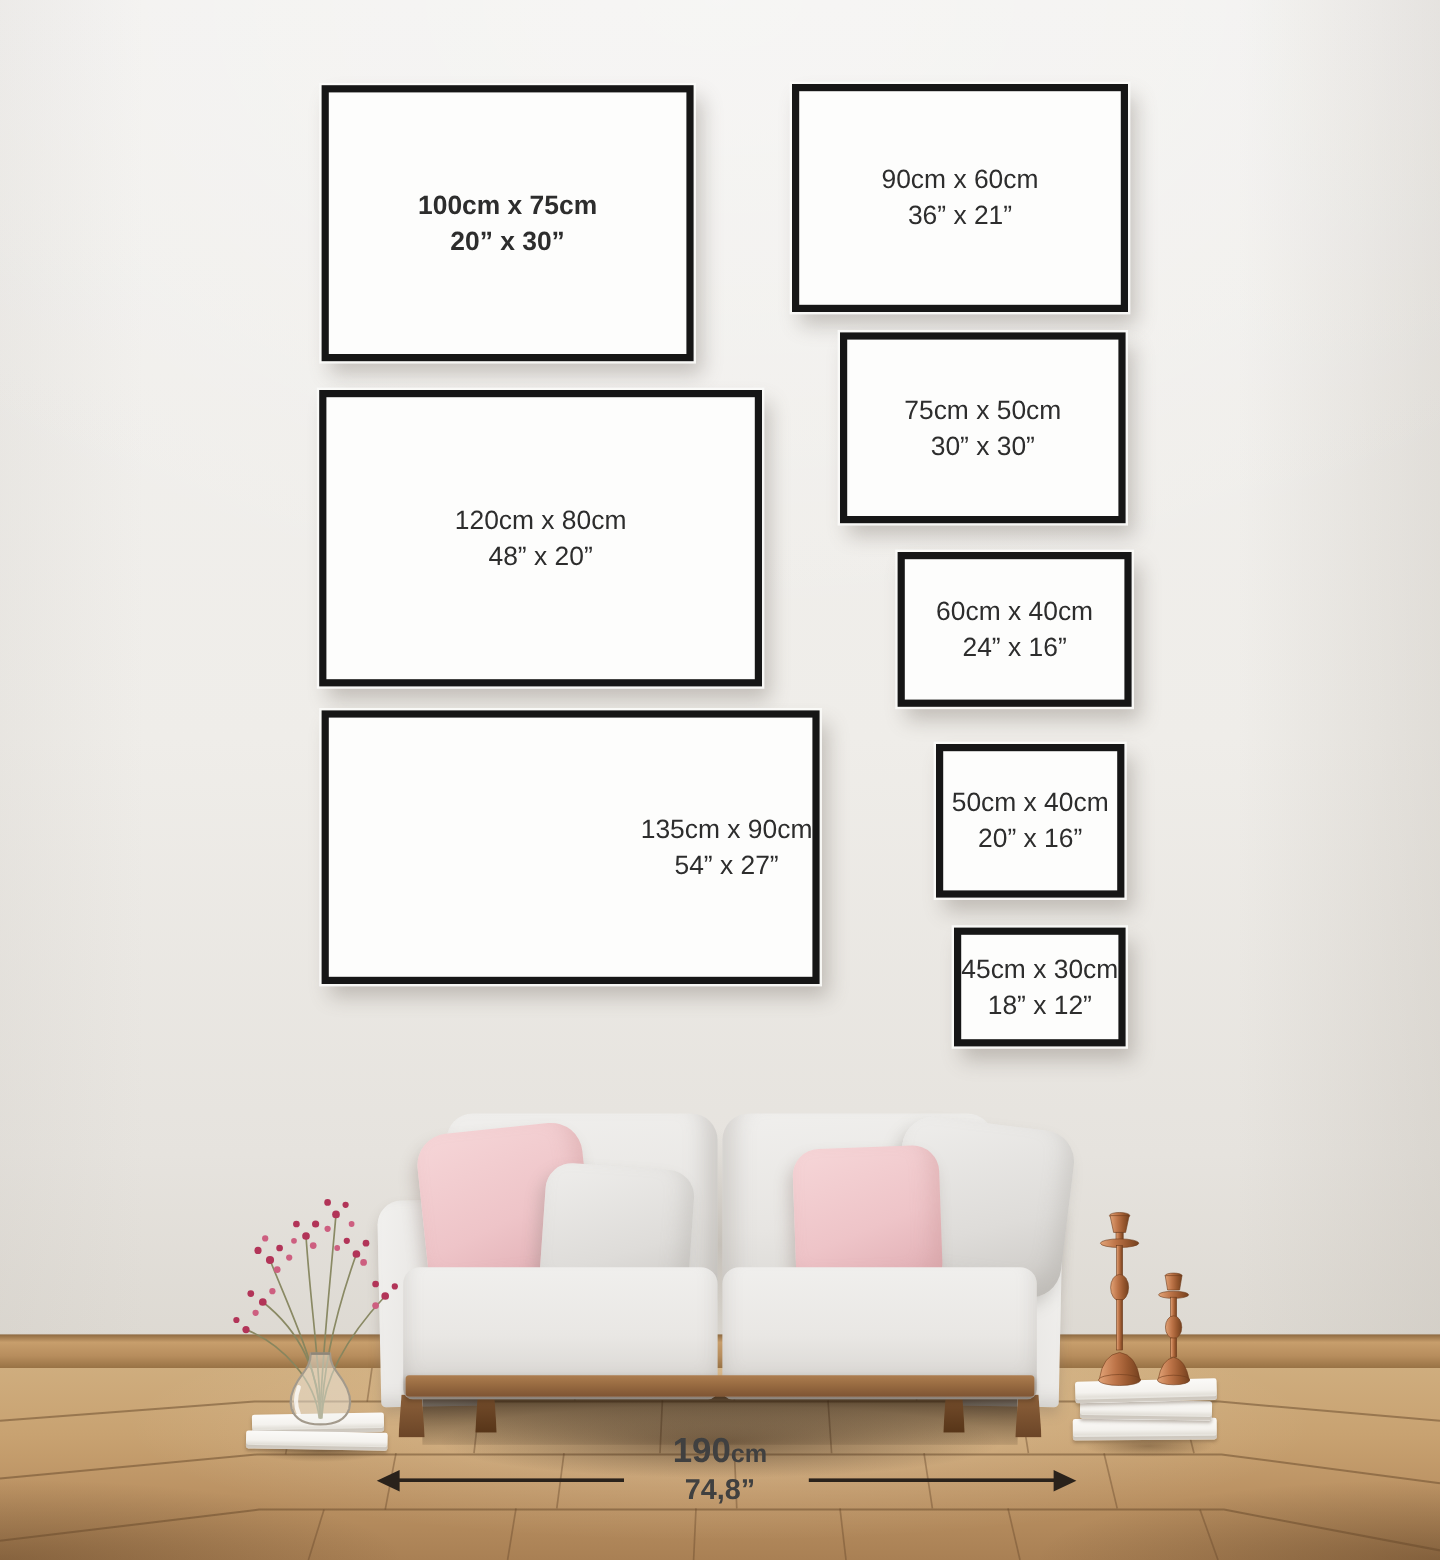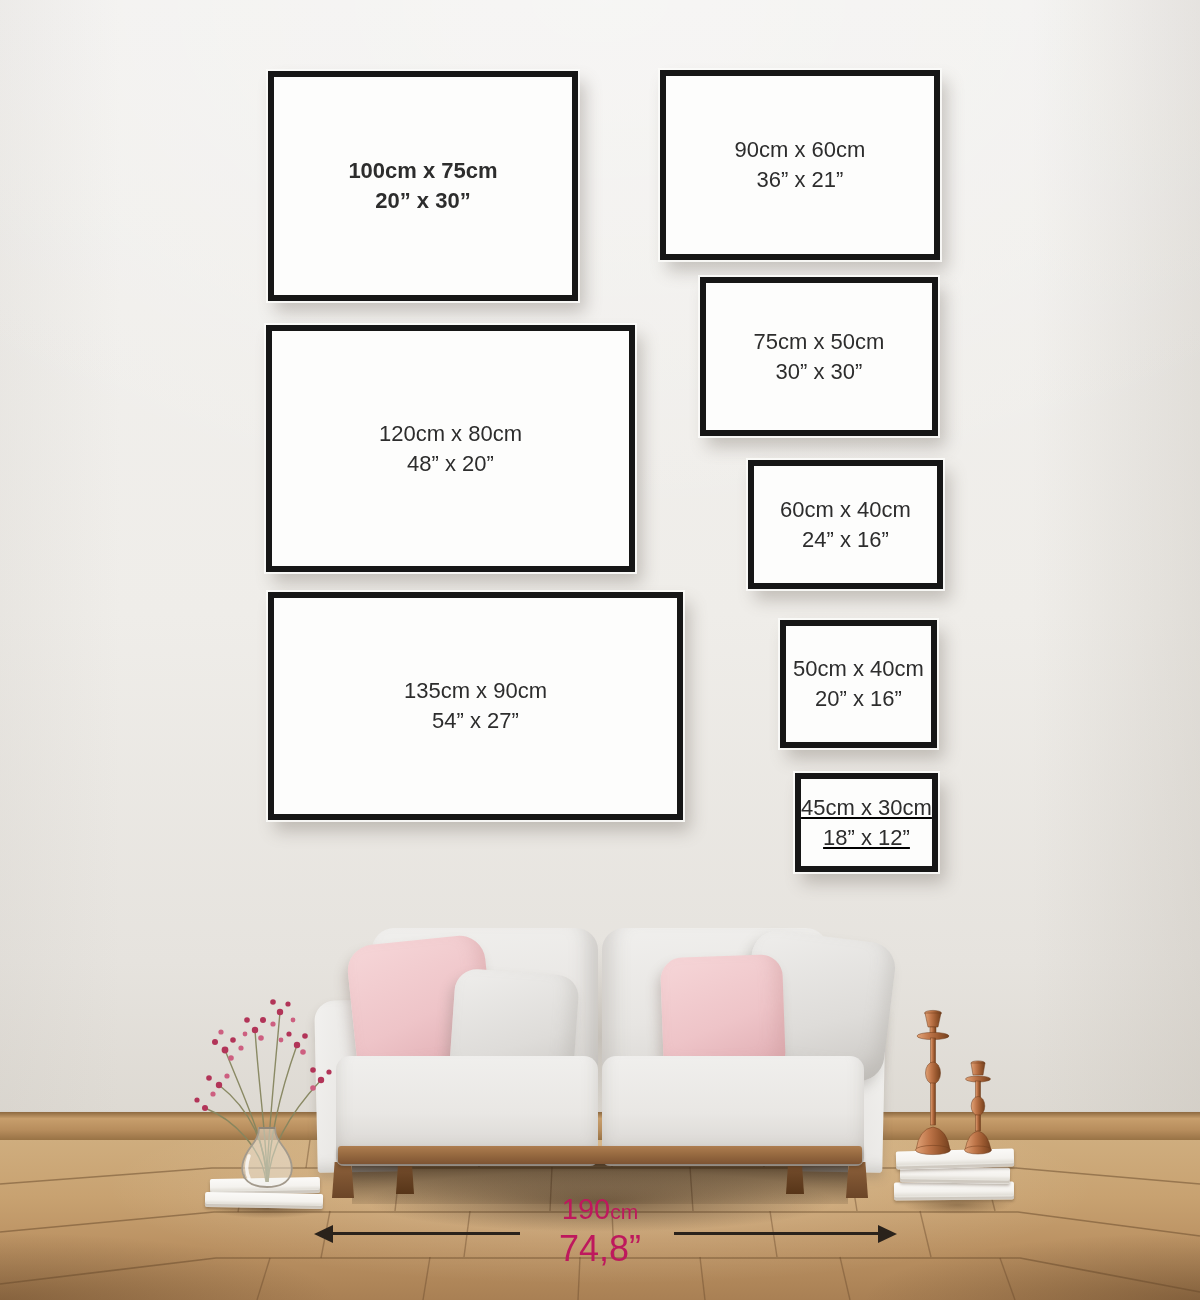--- a/index.html
+++ b/index.html
@@ -30,26 +30,26 @@
     background:radial-gradient(50% 50% at 50% 40%, rgba(55,37,21,0.55), rgba(55,37,21,0) 72%);}
 
   
   .frame{box-sizing:border-box;background:#fdfdfc;border:6px solid #161616;z-index:5;
     box-shadow:0 0 0 2px rgba(251,251,249,0.92), 7px 11px 16px rgba(104,95,84,0.33);
     display:flex;align-items:center;justify-content:center;}
   .flabel{text-align:center;color:#2d2d2d;font-size:22px;line-height:30px;white-space:nowrap;}
   .flabel span{display:block;}
   .f1{left:268px;top:71px;width:310px;height:230px;font-weight:bold;}
   .f2{left:266px;top:325px;width:369px;height:247px;}
-  .f3{left:268px;top:592px;width:415px;height:228px;}
+  .f3{left:268px;top:592px;width:415px;height:228px;justify-content:flex-end;}
   .f4{left:660px;top:70px;width:280px;height:190px;}
   .f5{left:700px;top:277px;width:238px;height:159px;}
   .f6{left:748px;top:460px;width:195px;height:129px;}
   .f7{left:780px;top:620px;width:157px;height:128px;}
-  .f8{left:795px;top:773px;width:143px;height:99px;text-decoration:underline;}
+  .f8{left:795px;top:773px;width:143px;height:99px;}
 
   
   .sofa-back{top:928px;width:226px;height:162px;z-index:6;
     background:linear-gradient(175deg,#f0efed 0%,#e7e5e2 55%,#d6d4d0 100%);
     border-radius:22px 22px 8px 8px;
     box-shadow:inset -10px -14px 18px rgba(148,144,137,0.35);}
   .sb-left{left:372px;} .sb-right{left:602px;border-radius:22px 22px 8px 8px;
     box-shadow:inset 10px -14px 18px rgba(148,144,137,0.30);}
   .sofa-arm{top:1000px;width:86px;height:172px;z-index:7;
     background:linear-gradient(100deg,#f2f1ef 0%,#e6e4e1 55%,#cfccc8 100%);
@@ -99,24 +99,24 @@
   .vase-svg{left:185px;top:990px;z-index:12;}
   .candle-svg{left:890px;top:1005px;z-index:12;}
 
   
   .m-line{top:1232px;height:3px;background:#2a221b;z-index:13;}
   .ml-left{left:330px;width:190px;}
   .ml-right{left:674px;width:208px;}
   .m-head{top:1225px;width:0;height:0;z-index:13;border-top:9px solid transparent;border-bottom:9px solid transparent;}
   .mh-left{left:314px;border-right:19px solid #2a221b;}
   .mh-right{left:878px;border-left:19px solid #2a221b;}
-  .m-text{left:450px;width:300px;text-align:center;color:#be185d;font-weight:400;z-index:13;}
+  .m-text{left:450px;width:300px;text-align:center;color:#404040;font-weight:700;z-index:13;}
   .mt-cm{top:1193px;font-size:29px;}
   .mt-cm .unit{font-size:21px;}
-  .mt-in{top:1228px;font-size:36px;}
+  .mt-in{top:1228px;font-size:24px;}
 </style>
 </head>
 <body>
 
 <div class="abs wall"></div>
 <div class="abs wall-shadow"></div>
 <div class="abs baseboard"></div>
 <div class="abs floor"></div>
 <svg class="abs floor-planks" width="1200" height="160" viewBox="0 0 1200 160">
   <g fill="none" stroke="#66482a" stroke-opacity="0.5" stroke-width="1.7">

